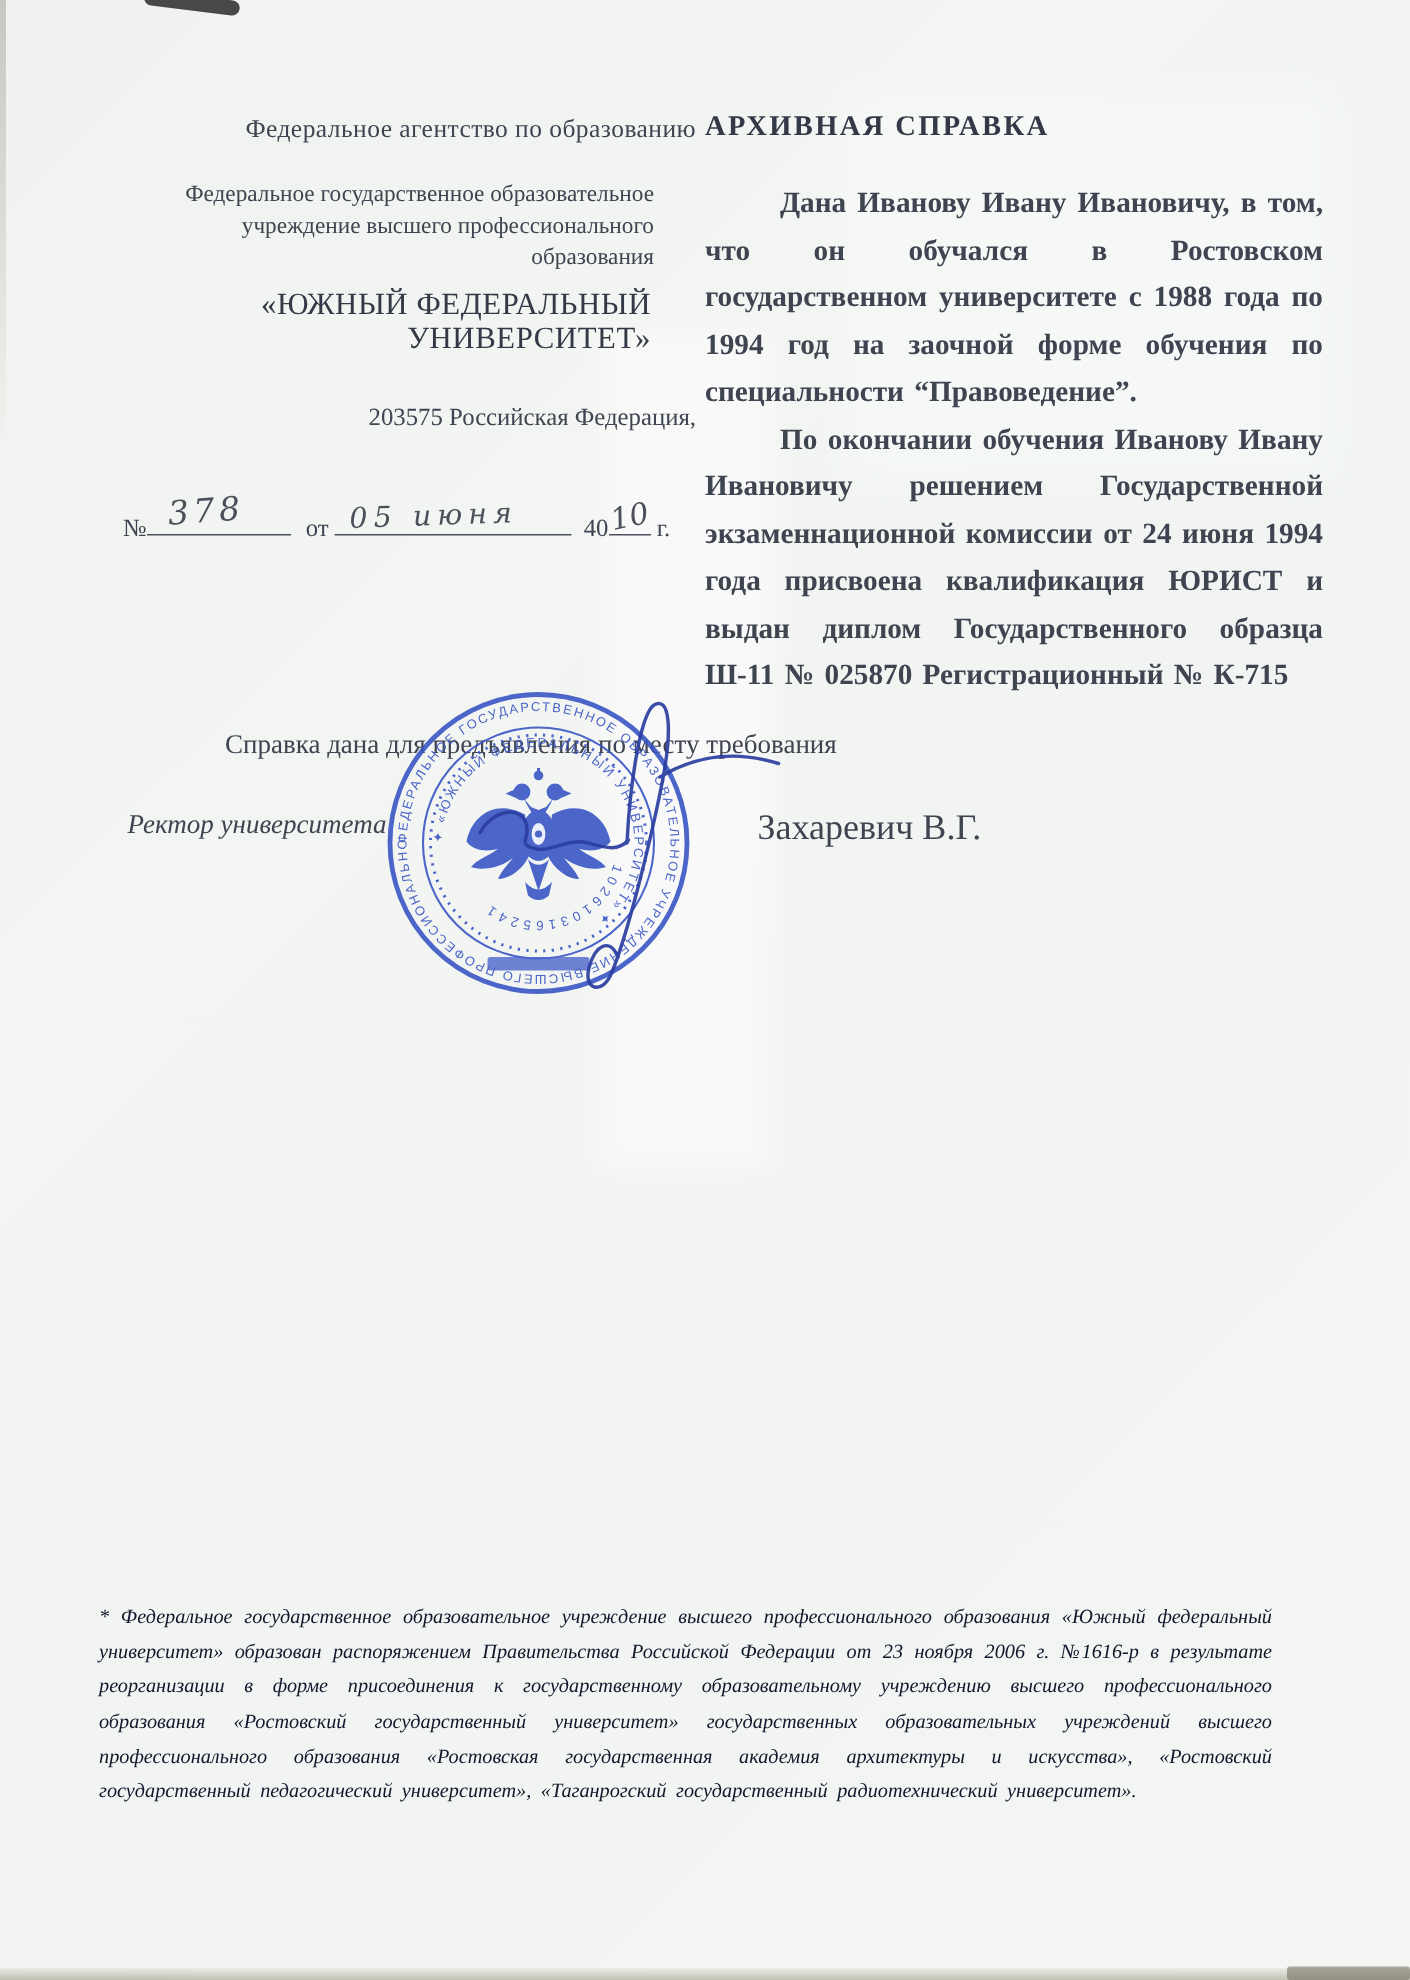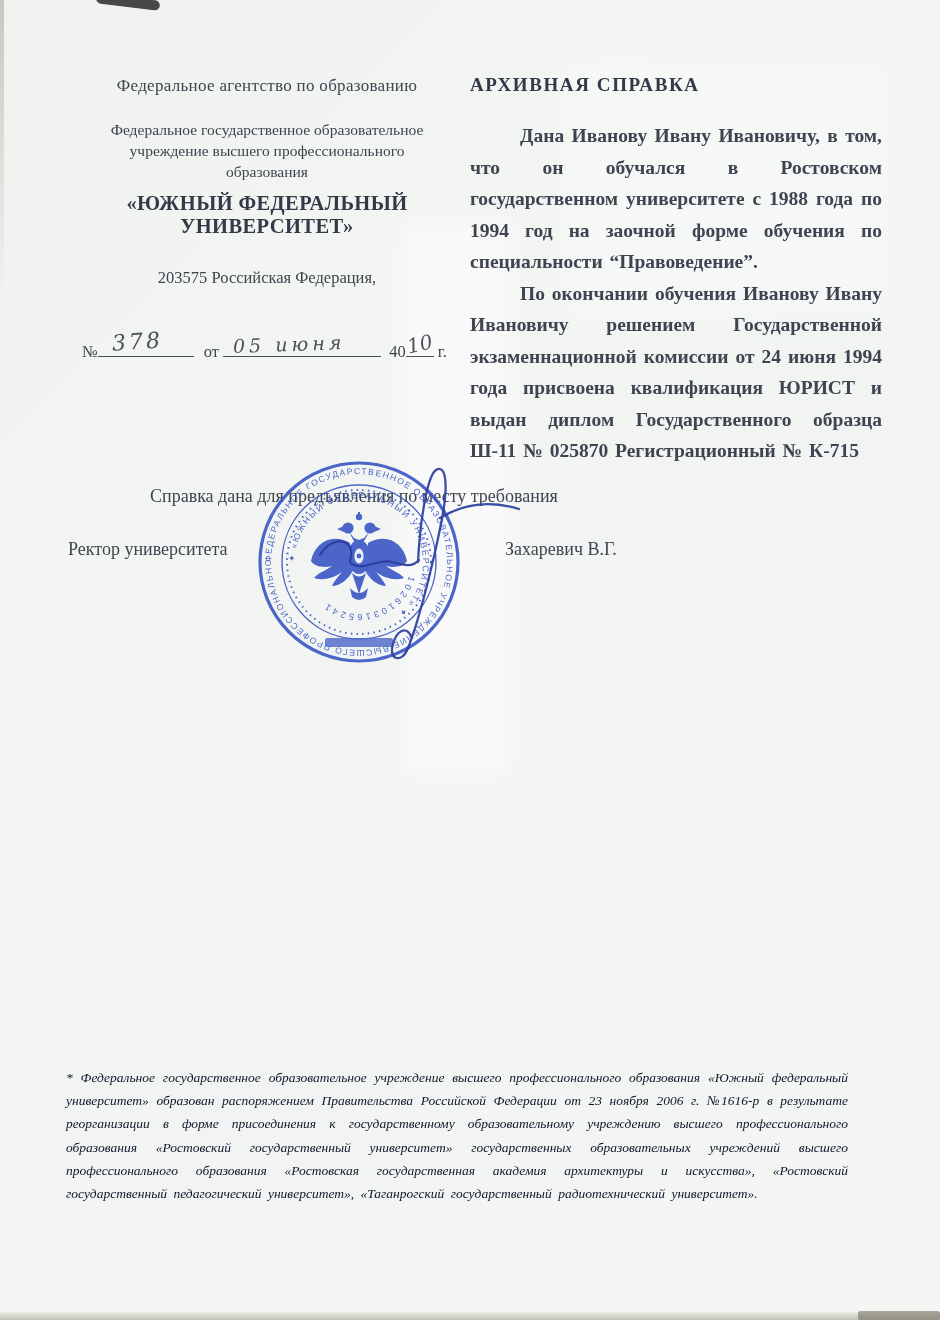--- a/index.html
+++ b/index.html
@@ -11,44 +11,44 @@
   }
   .artifact{position:absolute;pointer-events:none;}
   .light-band{left:398px;top:220px;width:118px;height:560px;background:rgba(255,255,255,.45);filter:blur(9px);}
   .light-band2{left:560px;top:60px;width:330px;height:260px;background:rgba(252,254,255,.35);filter:blur(14px);}
   .corner-speck{left:96px;top:-3px;width:64px;height:10px;background:#1d1d1d;border-radius:5px;transform:rotate(7deg);opacity:.8;}
   .bottom-line{left:0;top:1312px;width:940px;height:8px;background:linear-gradient(180deg,rgba(214,214,196,.25),rgba(150,150,128,.55));}
   .bottom-corner{left:858px;top:1311px;width:82px;height:9px;background:#6b685a;opacity:.55;border-radius:2px;}
   .left-edge{left:0;top:0;width:4px;height:300px;background:linear-gradient(180deg,rgba(120,120,110,.35),rgba(120,120,110,0));}
 
   
-  .col-left{position:absolute;left:70px;top:76px;width:394px;text-align:center;}
+  .col-left{position:absolute;left:70px;top:76px;width:394px;text-align:right;}
   .agency{font-size:17px;letter-spacing:.3px;margin-bottom:23px;}
   .institution{font-size:15.5px;line-height:21px;margin:0 28px 10px 28px;}
-  .uni-name{font-size:20.5px;line-height:23px;font-weight:bold;letter-spacing:.4px;color:#333947;margin:0 30px;}
+  .uni-name{font-size:20.5px;line-height:23px;font-weight:normal;letter-spacing:.4px;color:#333947;margin:0 30px;}
   .address{font-size:16.5px;line-height:21.5px;margin-top:29px;}
 
   .num-line{position:absolute;left:82px;top:342px;width:400px;font-size:16.5px;text-align:left;white-space:nowrap;}
   .blank{display:inline-block;border-bottom:1.2px solid #4a505c;position:relative;vertical-align:baseline;}
   .b1{width:96px;margin-right:10px;}
   .b2{width:158px;margin-right:8px;}
   .b3{width:28px;}
   .hw{position:absolute;font-style:italic;color:#4b505a;font-family:"DejaVu Serif",serif;white-space:nowrap;}
   .hw-number{left:14px;bottom:2px;font-size:22px;letter-spacing:3px;transform:rotate(-4deg);}
   .hw-date{left:10px;bottom:1px;font-size:19px;letter-spacing:4px;transform:rotate(-2deg);}
   .hw-year{left:1px;bottom:0;font-size:20px;transform:rotate(-12deg);}
 
   
   .col-right{position:absolute;left:470px;top:74px;width:412px;}
   .doc-title{font-size:19px;font-weight:bold;letter-spacing:1.6px;color:#333947;margin-bottom:24px;}
   .para{font-size:19.5px;line-height:31.5px;text-align:justify;text-indent:50px;margin:0;word-spacing:2px;font-weight:bold;}
 
   .statement{position:absolute;left:150px;top:486px;font-size:18px;}
-  .rector{position:absolute;left:68px;top:539px;font-size:18px;}
-  .rector-name{position:absolute;left:505px;top:539px;font-size:18px;}
+  .rector{position:absolute;left:85px;top:539px;font-size:18px;font-style:italic;}
+  .rector-name{position:absolute;left:505px;top:539px;font-size:24px;}
 
   .stamp-wrap{position:absolute;left:238px;top:441px;width:242px;height:242px;opacity:.9;filter:blur(.3px);}
   .sig-wrap{position:absolute;left:300px;top:452px;width:230px;height:225px;}
 
   .footnote{position:absolute;left:66px;top:1066px;width:782px;font-size:13.5px;line-height:23.2px;text-align:justify;word-spacing:3px;color:#0f172a;font-style:italic;}
 </style>
 </head>
 <body>
 
 <div class="artifact light-band"></div>

